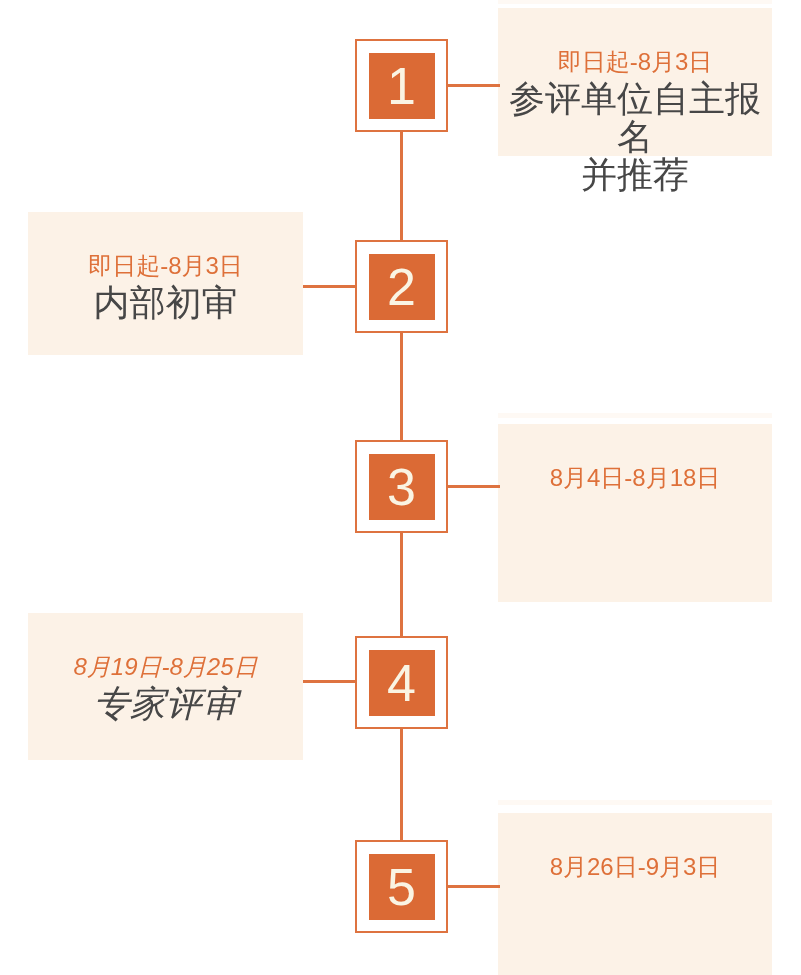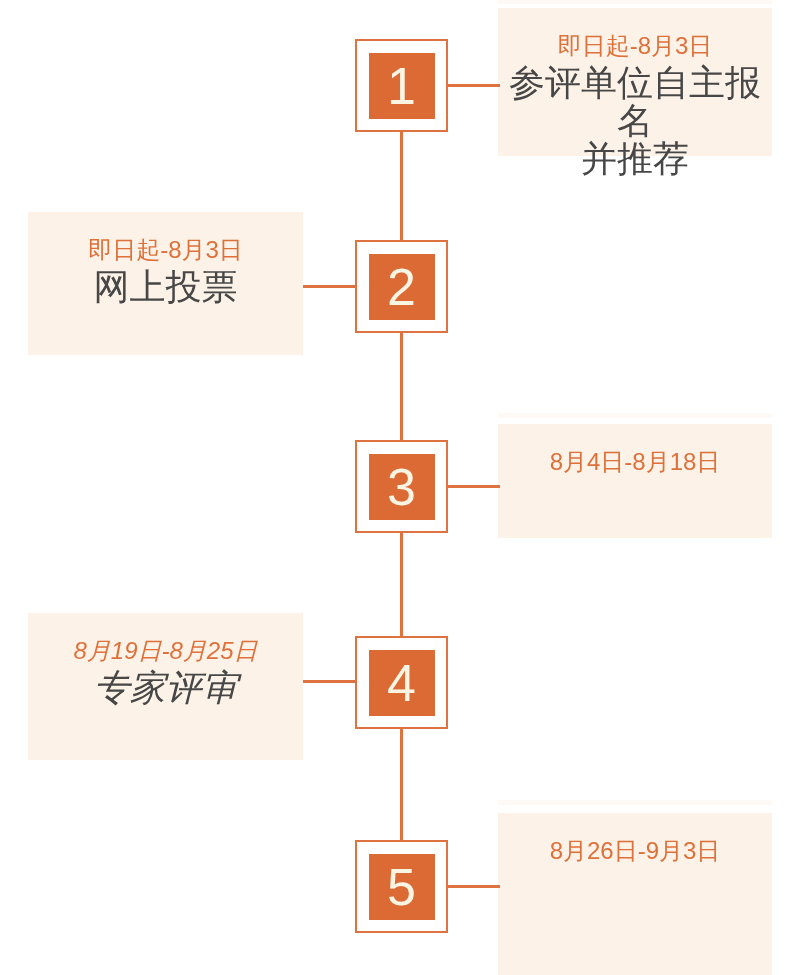--- a/index.html
+++ b/index.html
@@ -17,38 +17,38 @@
     width:801px;height:975px;
     background:#ffffff;
     overflow:hidden;
   }
   
   .box{
     position:absolute;
     background:var(--box-bg);
     text-align:center;
     box-sizing:border-box;
-    padding-top:22px;
+    padding-top:38px;
   }
   .box .date{
     font-size:24px;
     line-height:32px;
     color:var(--date-color);
     font-weight:500;
   }
   .box .label{
     font-size:36px;
     line-height:38px;
     margin-top:2px;
     color:var(--label-color);
     white-space:pre-line;
   }
   .b1{left:498px;top:8px;width:274px;height:148px;}
   .b2{left:28px;top:212px;width:275px;height:143px;}
-  .b3{left:498px;top:424px;width:274px;height:114px;}
+  .b3{left:498px;top:424px;width:274px;height:178px;}
   .b4{left:28px;top:613px;width:275px;height:147px;font-style:italic;}
   .b5{left:498px;top:813px;width:274px;height:181px;}
 
   
   .sq{
     position:absolute;
     left:355px;
     width:89px;height:89px;
     border:2px solid var(--orange-line);
     background:#ffffff;
@@ -121,21 +121,21 @@
   </div>
   <div class="hline h1"></div>
   <div class="sq q1">
     <div class="sq-inner">
       <span>1</span>
     </div>
   </div>
 
   <div class="box b2">
     <div class="date">即日起-8月3日</div>
-    <div class="label">网上投票</div>
+    <div class="label">内部初审</div>
   </div>
   <div class="hline h2"></div>
   <div class="sq q2">
     <div class="sq-inner">
       <span>2</span>
     </div>
   </div>
 
   <div class="box b3">
     <div class="date">8月4日-8月18日</div>

